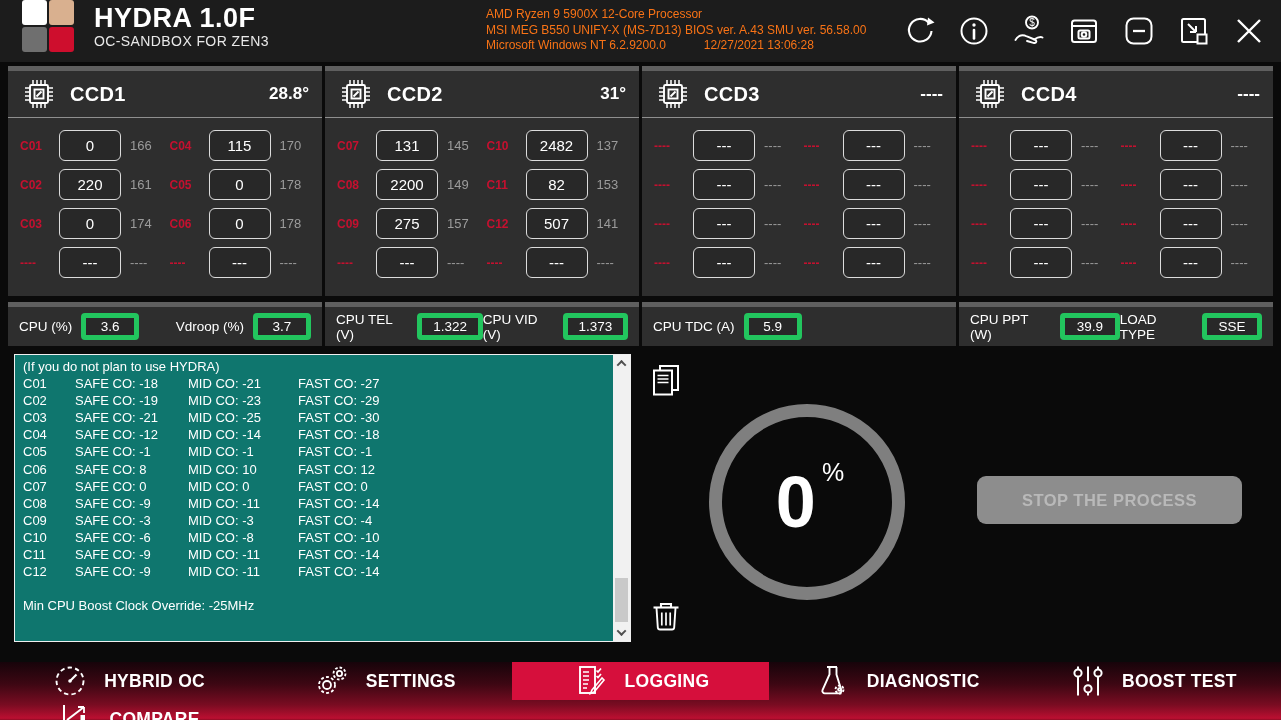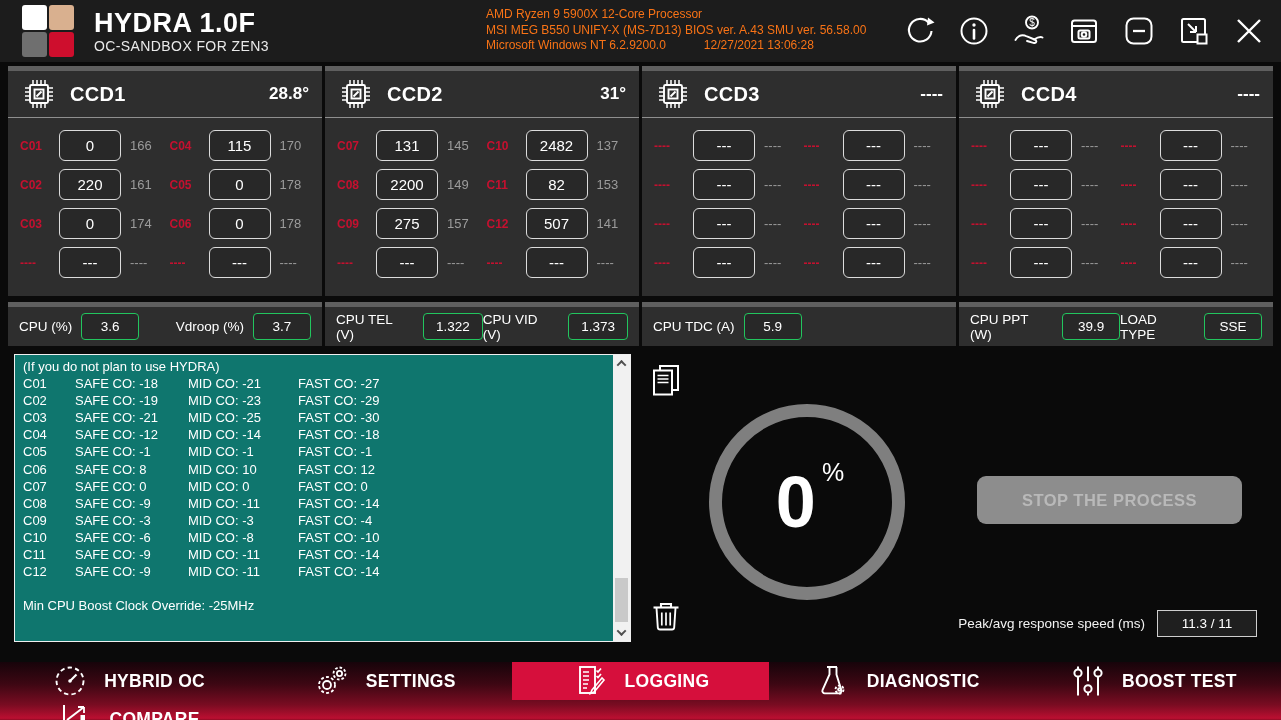--- a/index.html
+++ b/index.html
@@ -1,21 +1,21 @@
 <!DOCTYPE html>
 <html><head>
 <meta charset="utf-8">
 <style>
   * { margin:0; padding:0; box-sizing:border-box; }
   html,body { background:#000; }
   body { font-family:"Liberation Sans", sans-serif; }
   .app { position:relative; width:1281px; height:720px; background:#0a0a0a; overflow:hidden; color:#fff; }
 
   
-  header { position:relative; height:62px; background:#1c1c1c; display:flex; align-items:center; }
+  header { position:relative; height:62px; background:#1c1c1c; display:flex; align-items:flex-start; }
   .logo-wrap { display:flex; align-items:center; margin-left:22px; }
   .logo { width:52px; height:52px; display:grid; grid-template-columns:1fr 1fr; grid-template-rows:1fr 1fr; gap:2px; }
   .logo .pc { border-radius:3px; }
   .pc1 { background:#ffffff; }
   .pc2 { background:#d9b08f; }
   .pc3 { background:#6f6f6f; }
   .pc4 { background:#ce0e2d; }
   .titles { margin-left:20px; }
   .app-title { font-size:27px; font-weight:bold; letter-spacing:0.5px; line-height:30px; }
   .app-subtitle { font-size:14px; color:#e9e9e9; letter-spacing:0.4px; }
@@ -37,21 +37,21 @@
   .core-row { display:grid; grid-template-columns:30px 62px auto 30px 62px auto; align-items:center; column-gap:9px; height:39px; }
   .core-label { color:#c5102f; font-weight:bold; font-size:12px; }
   .core-box { height:31px; border:1px solid #dcdcdc; border-radius:6px; background:#282828; display:flex; align-items:center; justify-content:center; font-size:15px; color:#fff; cursor:pointer; }
   .core-sub { color:#9b9b9b; font-size:13px; }
 
   
   .stats-grid { display:grid; grid-template-columns:repeat(4,1fr); gap:3px; margin:6px 8px 0 8px; height:44px; }
   .stat-body { height:39px; display:flex; align-items:center; justify-content:space-between; padding:0 11px; }
   .stat-group { display:flex; align-items:center; gap:9px; }
   .stat-label { font-size:13.5px; color:#fff; }
-  .stat-box { min-width:58px; height:27px; padding:0 12px; border:1px solid #22c55e; border-radius:4px; background:#282828; display:flex; align-items:center; justify-content:center; font-size:13.5px; cursor:pointer; }
+  .stat-box { min-width:58px; height:27px; padding:0 12px; border:5px solid #22c55e; border-radius:4px; background:#282828; display:flex; align-items:center; justify-content:center; font-size:13.5px; cursor:pointer; }
 
   
   .main-row { position:relative; height:306px; }
   .log-box { position:absolute; left:14px; top:8px; width:617px; height:288px; background:#0f766e; border:1px solid #efefef; overflow:hidden; }
   .log-lines { padding:3px 26px 3px 8px; font-size:13px; line-height:17.1px; color:#fff; }
   .log-row { display:flex; }
   .log-row .c { width:52px; flex:none; }
   .log-row .s { width:113px; flex:none; }
   .log-row .m { width:110px; flex:none; }
   .log-gap { height:17px; }
@@ -548,24 +548,20 @@
       <svg viewBox="0 0 36 36" fill="none" stroke="#fff" stroke-width="2.1">
         <path d="M5.5 9.5h25"></path>
         <path d="M13 9.5V6h10v3.5"></path>
         <path d="M8.5 10 L9.8 29.5 a2.2 2.2 0 0 0 2.2 2 h12 a2.2 2.2 0 0 0 2.2-2 L27.5 10" stroke-width="1.9"></path>
         <path d="M13.8 14.5v13 M18 14.5v13 M22.2 14.5v13" stroke-width="1.7"></path>
       </svg>
     </button>
 
     <button class="stop-btn">STOP THE PROCESS</button>
 
-    <div class="response-row">
-      <span class="response-label">Peak/avg response speed (ms)</span>
-      <span class="response-box">11.3 / 11</span>
-    </div>
   </div>
 
   <nav>
     <div class="nav-item">
       <svg viewBox="0 0 38 38" fill="none" stroke="#fff" stroke-width="1.9">
         <circle cx="19" cy="19" r="13.5" stroke-dasharray="4.4 3.2"></circle>
         <path d="M19 19 L25.5 12.5" stroke-width="2.1"></path>
         <circle cx="19" cy="19" r="1.8" fill="#fff" stroke="none"></circle>
       </svg>
       <span class="nav-label">HYBRID OC</span>

